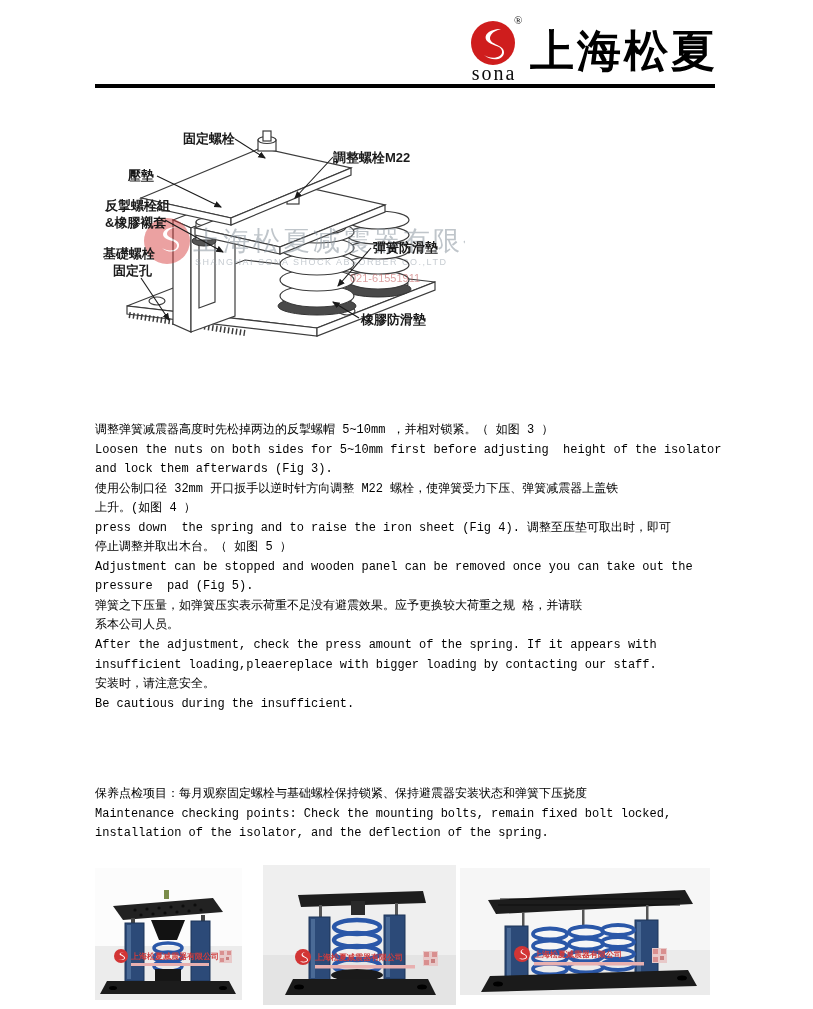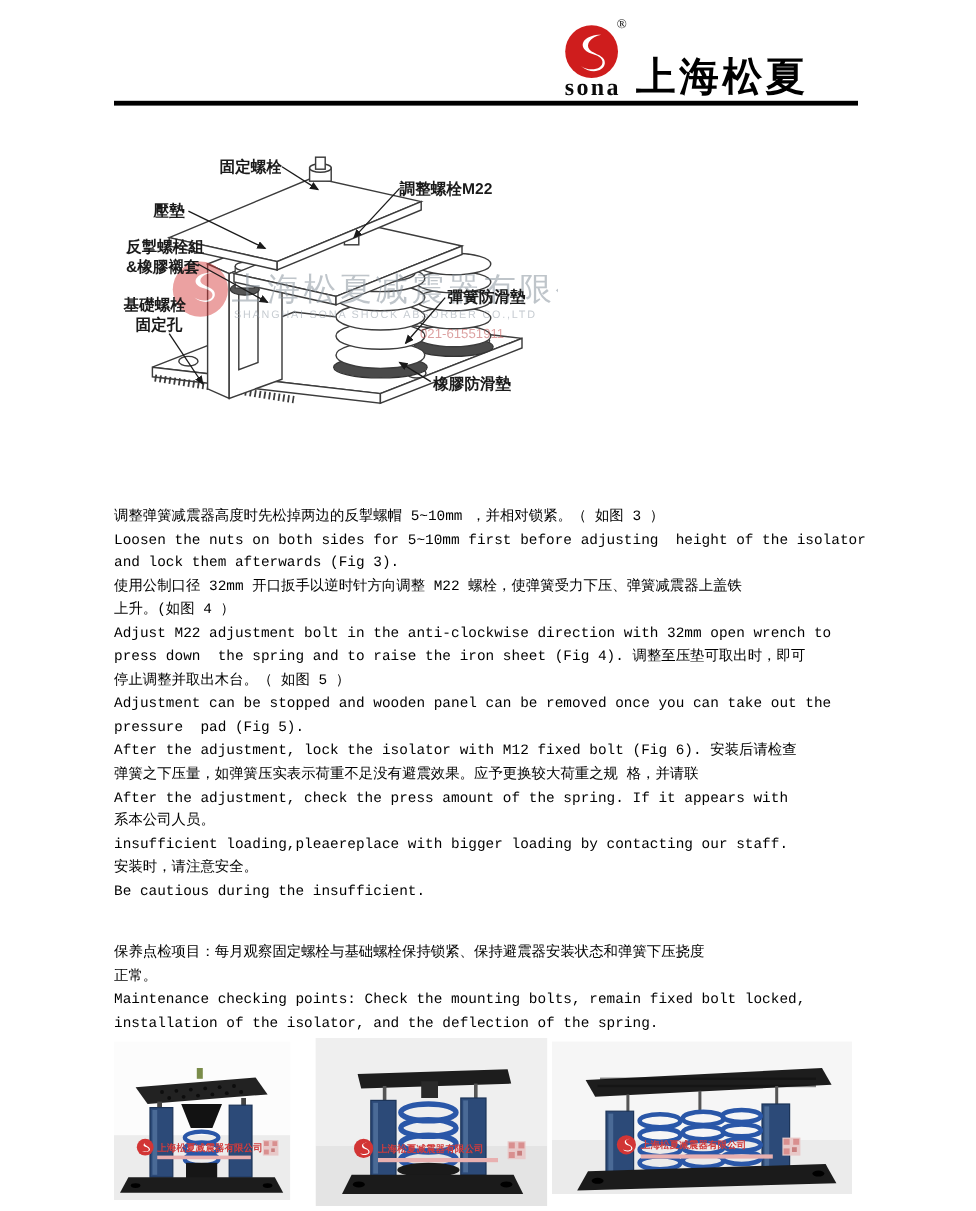--- a/index.html
+++ b/index.html
@@ -5,25 +5,25 @@
   html,body{margin:0;padding:0;background:#fff;}
   .page{position:relative;width:813px;height:1009px;background:#ffffff;overflow:hidden;
         font-family:"Liberation Sans",sans-serif;}
 
   
   .logo-wrap{position:absolute;left:462px;top:14px;width:256px;height:72px;}
   .logo-mark{position:absolute;left:8px;top:6px;width:46px;height:46px;}
   .reg-mark{position:absolute;left:52px;top:0px;font-size:11px;color:#111;
             font-family:"Liberation Serif",serif;}
   .logo-word{position:absolute;left:2px;top:48px;width:60px;text-align:center;
-             font-family:"Liberation Serif",serif;font-weight:700;font-size:20px;
+             font-family:"Liberation Serif",serif;font-weight:400;font-size:20px;
              letter-spacing:2px;color:#0a0a0a;}
-  .company-title{position:absolute;left:68px;top:8px;font-size:33px;font-weight:900;
+  .company-title{position:absolute;left:68px;top:8px;font-size:44px;font-weight:900;
                  color:#000;letter-spacing:3px;white-space:nowrap;
-                 font-family:"Liberation Sans",sans-serif;margin-top:20px;}
+                 font-family:"Liberation Sans",sans-serif;}
   .header-rule{position:absolute;left:95px;top:84px;width:620px;height:4px;background:#000;}
 
   
   .diagram{position:absolute;left:95px;top:110px;width:370px;height:258px;}
   .diagram svg{display:block;}
   .dlabel{font-size:13px;fill:#1a1a1a;font-weight:600;}
   .lead{stroke:#1a1a1a;stroke-width:1.1;fill:none;}
   .art{stroke:#3c3c3c;stroke-width:1.2;fill:#ffffff;}
   .artn{stroke:#3c3c3c;stroke-width:1.2;fill:none;}
 
@@ -151,37 +151,34 @@
       <text class="dlabel" x="266" y="214">橡膠防滑墊</text>
     </svg>
   </div>
 
   <div id="para1" class="textblock">
     <div class="ln">调整弹簧减震器高度时先松掉两边的反掣螺帽 5~10mm ，并相对锁紧。（ 如图 3 ）</div>
     <div class="ln">Loosen the nuts on both sides for 5~10mm first before adjusting  height of the isolator</div>
     <div class="ln">and lock them afterwards (Fig 3).</div>
     <div class="ln">使用公制口径 32mm 开口扳手以逆时针方向调整 M22 螺栓，使弹簧受力下压、弹簧减震器上盖铁</div>
     <div class="ln">上升。(如图 4 ）</div>
-    <div class="ln">Adjust M22 adjustment bolt in the anti-clockwise direction with 32mm open wrench to</div>
     <div class="ln">press down  the spring and to raise the iron sheet (Fig 4). 调整至压垫可取出时，即可</div>
     <div class="ln">停止调整并取出木台。（ 如图 5 ）</div>
     <div class="ln">Adjustment can be stopped and wooden panel can be removed once you can take out the</div>
     <div class="ln">pressure  pad (Fig 5).</div>
-    <div class="ln">After the adjustment, lock the isolator with M12 fixed bolt (Fig 6). 安装后请检查</div>
     <div class="ln">弹簧之下压量，如弹簧压实表示荷重不足没有避震效果。应予更换较大荷重之规 格，并请联</div>
+    <div class="ln">系本公司人员。</div>
     <div class="ln">After the adjustment, check the press amount of the spring. If it appears with</div>
-    <div class="ln">系本公司人员。</div>
     <div class="ln">insufficient loading,pleaereplace with bigger loading by contacting our staff.</div>
     <div class="ln">安装时，请注意安全。</div>
     <div class="ln">Be cautious during the insufficient.</div>
   </div>
 
   <div id="para2" class="textblock">
     <div class="ln">保养点检项目：每月观察固定螺栓与基础螺栓保持锁紧、保持避震器安装状态和弹簧下压挠度</div>
-    <div class="ln">正常。</div>
     <div class="ln">Maintenance checking points: Check the mounting bolts, remain fixed bolt locked,</div>
     <div class="ln">installation of the isolator, and the deflection of the spring.</div>
   </div>
 
 
   <div id="photo1" class="photo">
     <svg width="147" height="132" viewBox="0 0 147 132">
       <rect x="0" y="78" width="147" height="54" fill="#ececec"></rect>
       <polygon points="18,38 118,30 128,44 28,52" fill="#222"></polygon>
       <g fill="#0d0d0d">

